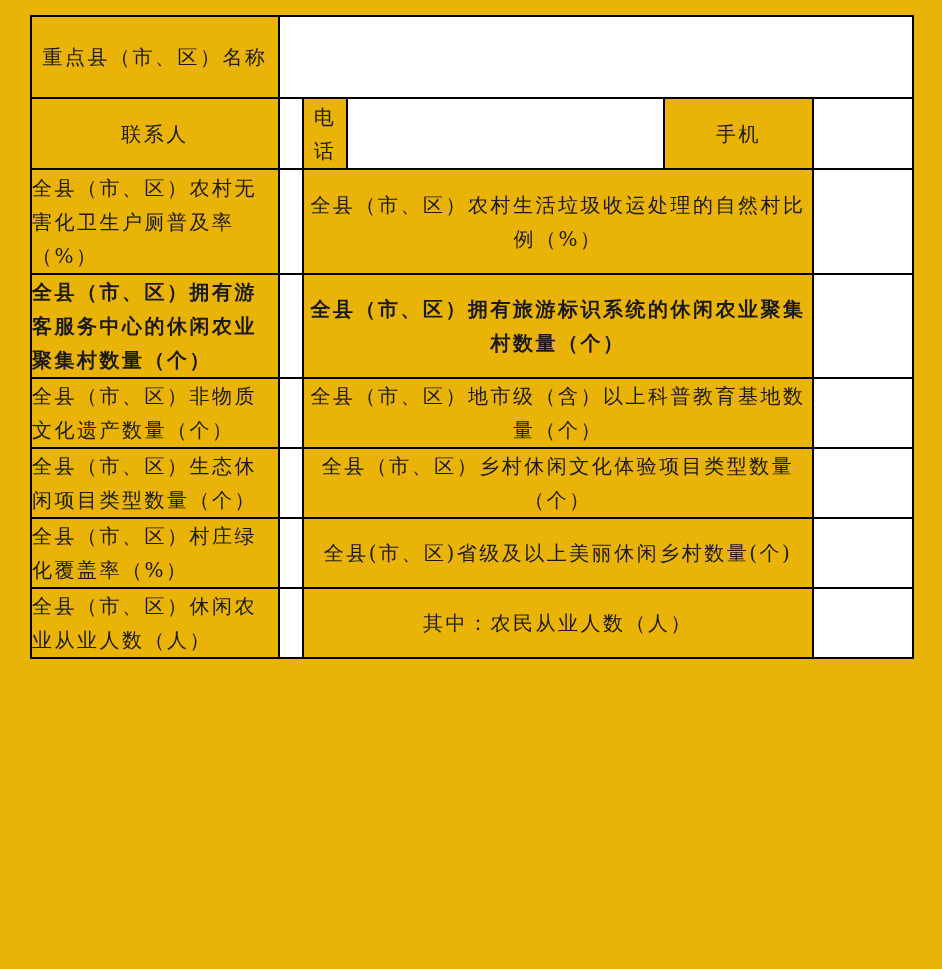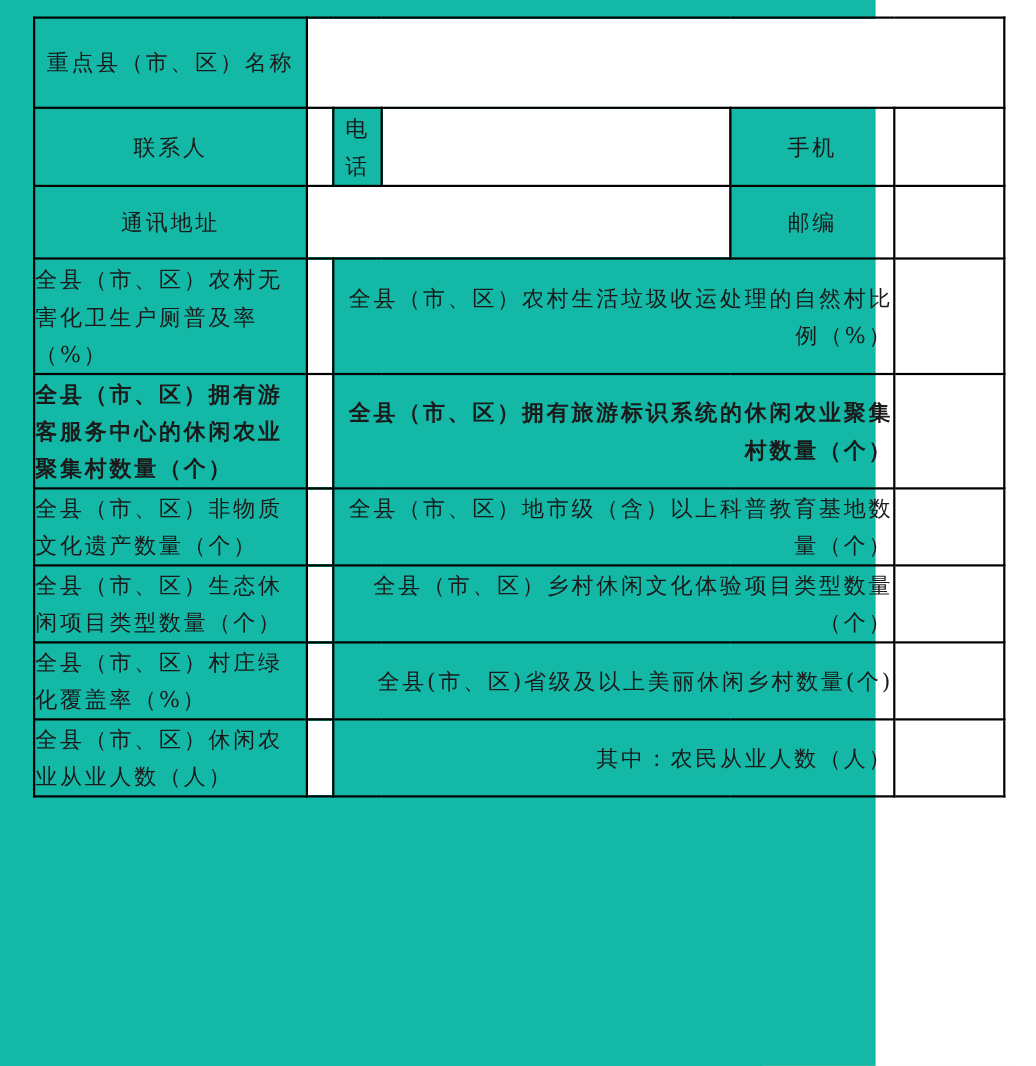--- a/index.html
+++ b/index.html
@@ -4,23 +4,23 @@
 <style>
   html, body {
     margin: 0;
     padding: 0;
     background: #ffffff;
     width: 942px;
     height: 969px;
   }
   .sheet {
     position: relative;
-    width: 796px;
+    width: 942px;
     height: 969px;
-    background: #14b8a6;
+    background: #eab308;
     font-family: "DejaVu Serif", "Liberation Serif", serif;
     color: #1a1a1a;
   }
   table.form {
     position: absolute;
     left: 30px;
     top: 15px;
     width: 882px;
     border-collapse: collapse;
     table-layout: fixed;
@@ -34,21 +34,21 @@
     vertical-align: middle;
     overflow: hidden;
     word-break: normal;
     line-break: strict;
   }
   
   td.c { text-align: center; }
   
   td.l { text-align: left; padding: 0 6px 0 9px; }
   
-  td.m { text-align: right; padding: 0 8px 0 11px; }
+  td.m { text-align: center; padding: 0 8px 0 11px; }
   
   td.phone {
     text-align: center;
     line-height: 30px;
     padding: 0 2px;
     border-radius: 16px;
   }
   
   td.v { background: #ffffff; }
 
@@ -88,26 +88,20 @@
 
     <tr class="r3">
       <td class="c">联系人</td>
       <td class="v"></td>
       <td class="phone">电话</td>
       <td class="v"></td>
       <td class="c">手机</td>
       <td class="v"></td>
     </tr>
 
-    <tr class="r4">
-      <td class="c">通讯地址</td>
-      <td class="v" colspan="3"></td>
-      <td class="c">邮编</td>
-      <td class="v"></td>
-    </tr>
 
     <tr class="r5">
       <td class="l">全县（市、区）农村无害化卫生户厕普及率（%）</td>
       <td class="v"></td>
       <td class="m" colspan="3">全县（市、区）农村生活垃圾收运处理的自然村比例（%）</td>
       <td class="v"></td>
     </tr>
 
 
     <tr class="r7">

